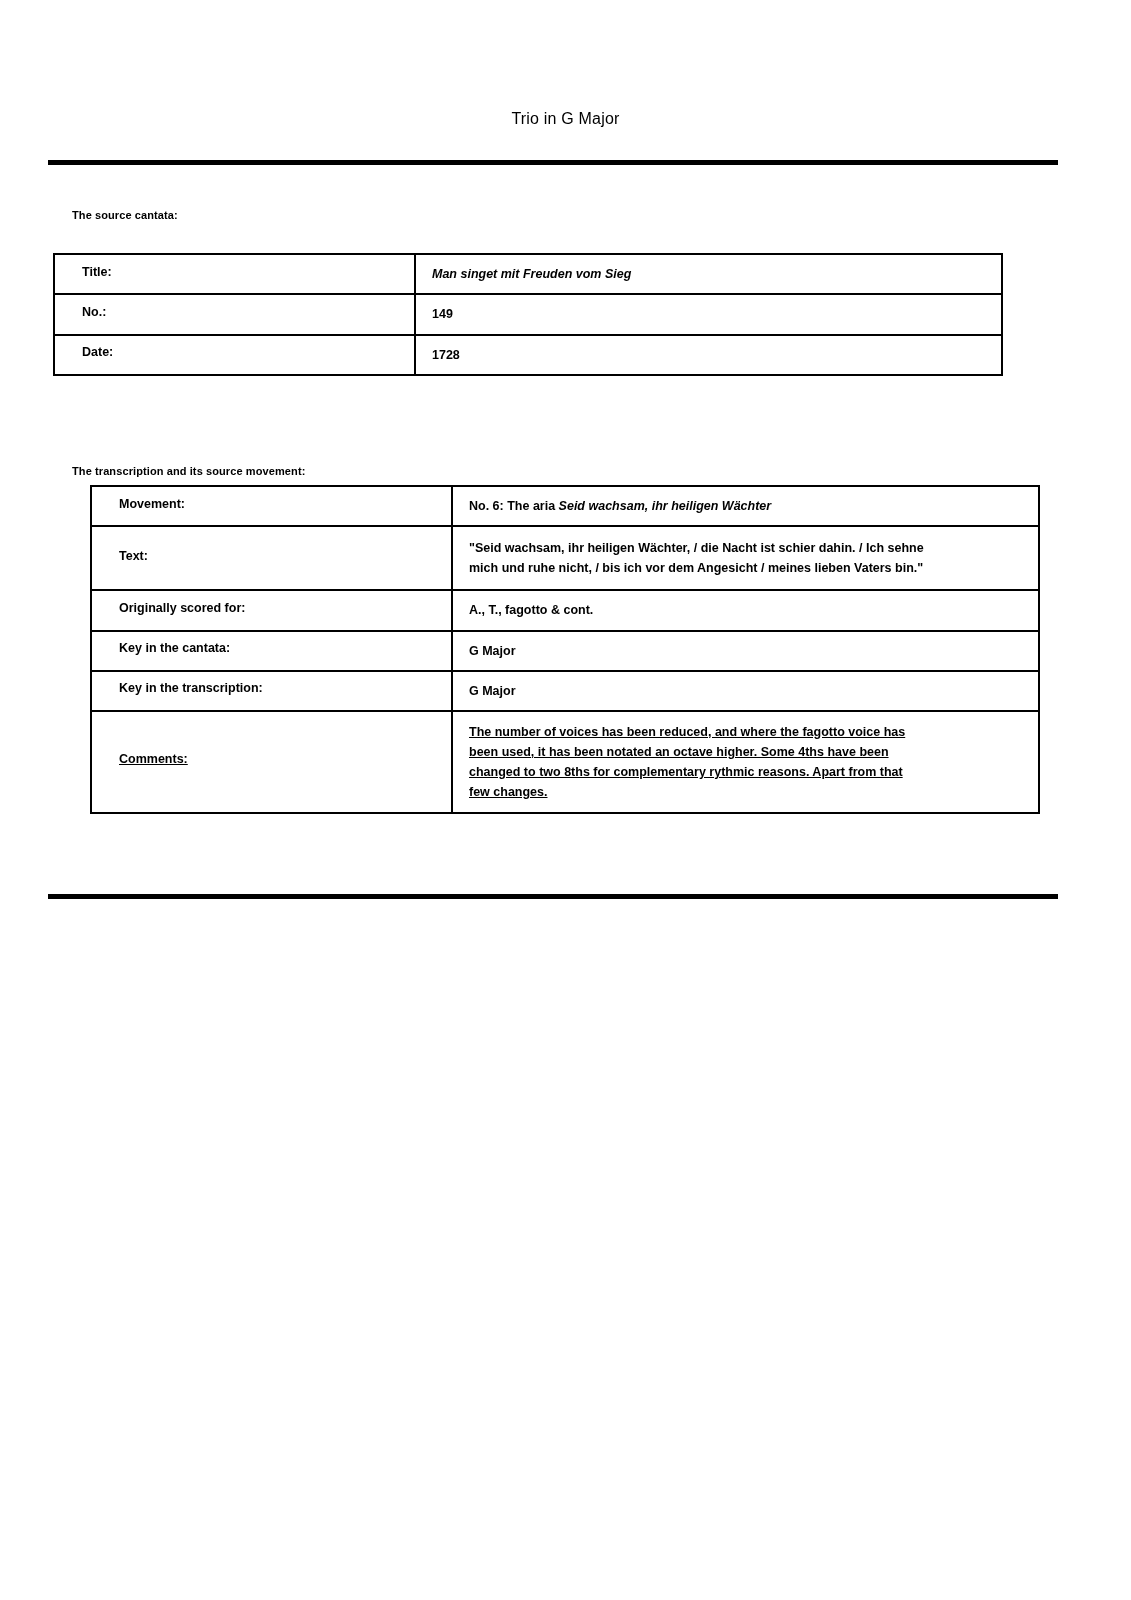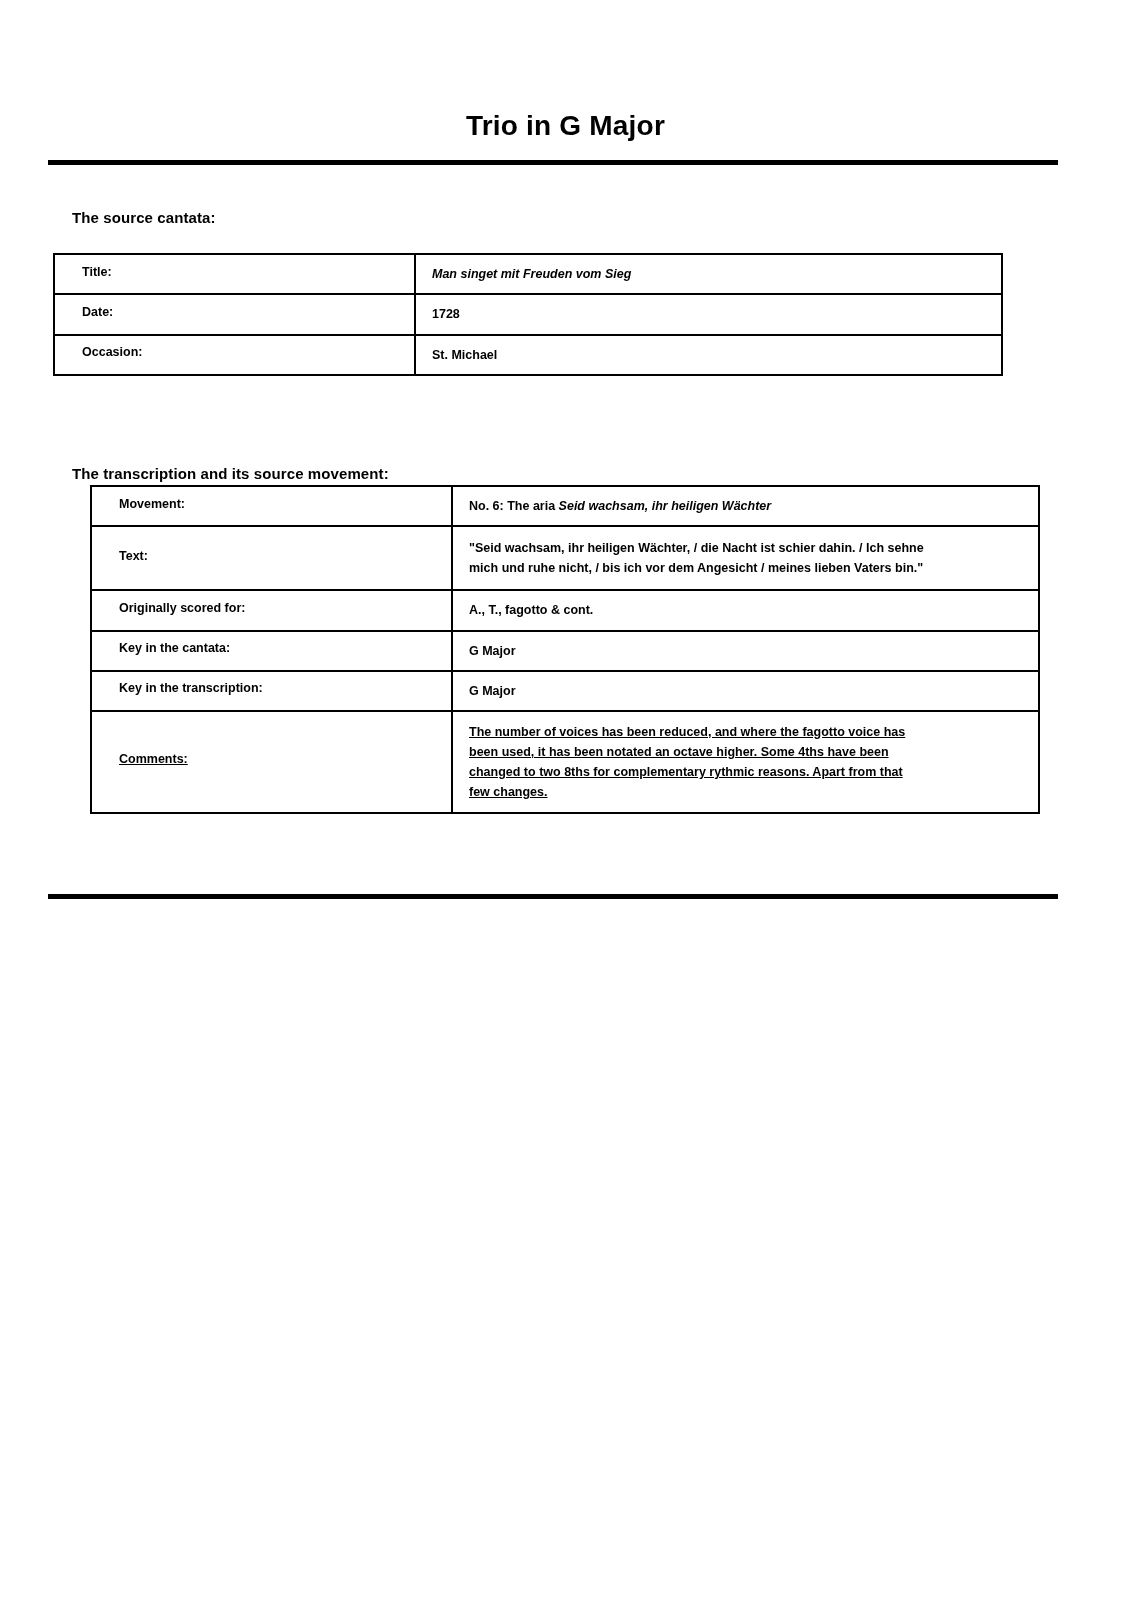--- a/index.html
+++ b/index.html
@@ -22,41 +22,41 @@
     background: #ffffff;
   }
 
   
   .doc-title {
     position: absolute;
     left: 0;
     top: 110px;
     width: 1131px;
     text-align: center;
-    font-size: 28px;
-    font-weight: bold;
+    font-size: 16px;
+    font-weight: normal;
     letter-spacing: 0.2px;
   }
 
   
   .rule {
     position: absolute;
     left: 48px;
     width: 1010px;
     height: 5px;
     background: #000000;
   }
   .rule-top { top: 160px; }
   .rule-bottom { top: 894px; }
 
   
   .section-heading {
     position: absolute;
     left: 72px;
-    font-size: 15px;
+    font-size: 11px;
     font-weight: bold;
     letter-spacing: 0.1px;
   }
   .heading-1 { top: 209px; }
   .heading-2 { top: 437px; margin-top: 28px; }
 
   
   .info-table {
     position: absolute;
     left: 53px;
@@ -110,26 +110,26 @@
 
   <table class="info-table table-1">
     <tbody>
       <tr class="row-tall">
         <td class="label-cell">Title:</td>
         <td class="value-cell">
           <span class="title-italic">Man singet mit Freuden vom Sieg</span>
         </td>
       </tr>
       <tr class="row-tall">
+        <td class="label-cell">No.:</td>
+        <td class="value-cell">149</td>
+      </tr>
+      <tr class="row-tall">
         <td class="label-cell">Date:</td>
         <td class="value-cell">1728</td>
-      </tr>
-      <tr class="row-tall">
-        <td class="label-cell">Occasion:</td>
-        <td class="value-cell">St. Michael</td>
       </tr>
     </tbody>
   </table>
 
   <div class="section-heading heading-2">The transcription and its source movement:</div>
 
   <table class="info-table table-2">
     <tbody>
       <tr class="row-tall">
         <td class="label-cell">Movement:</td>

